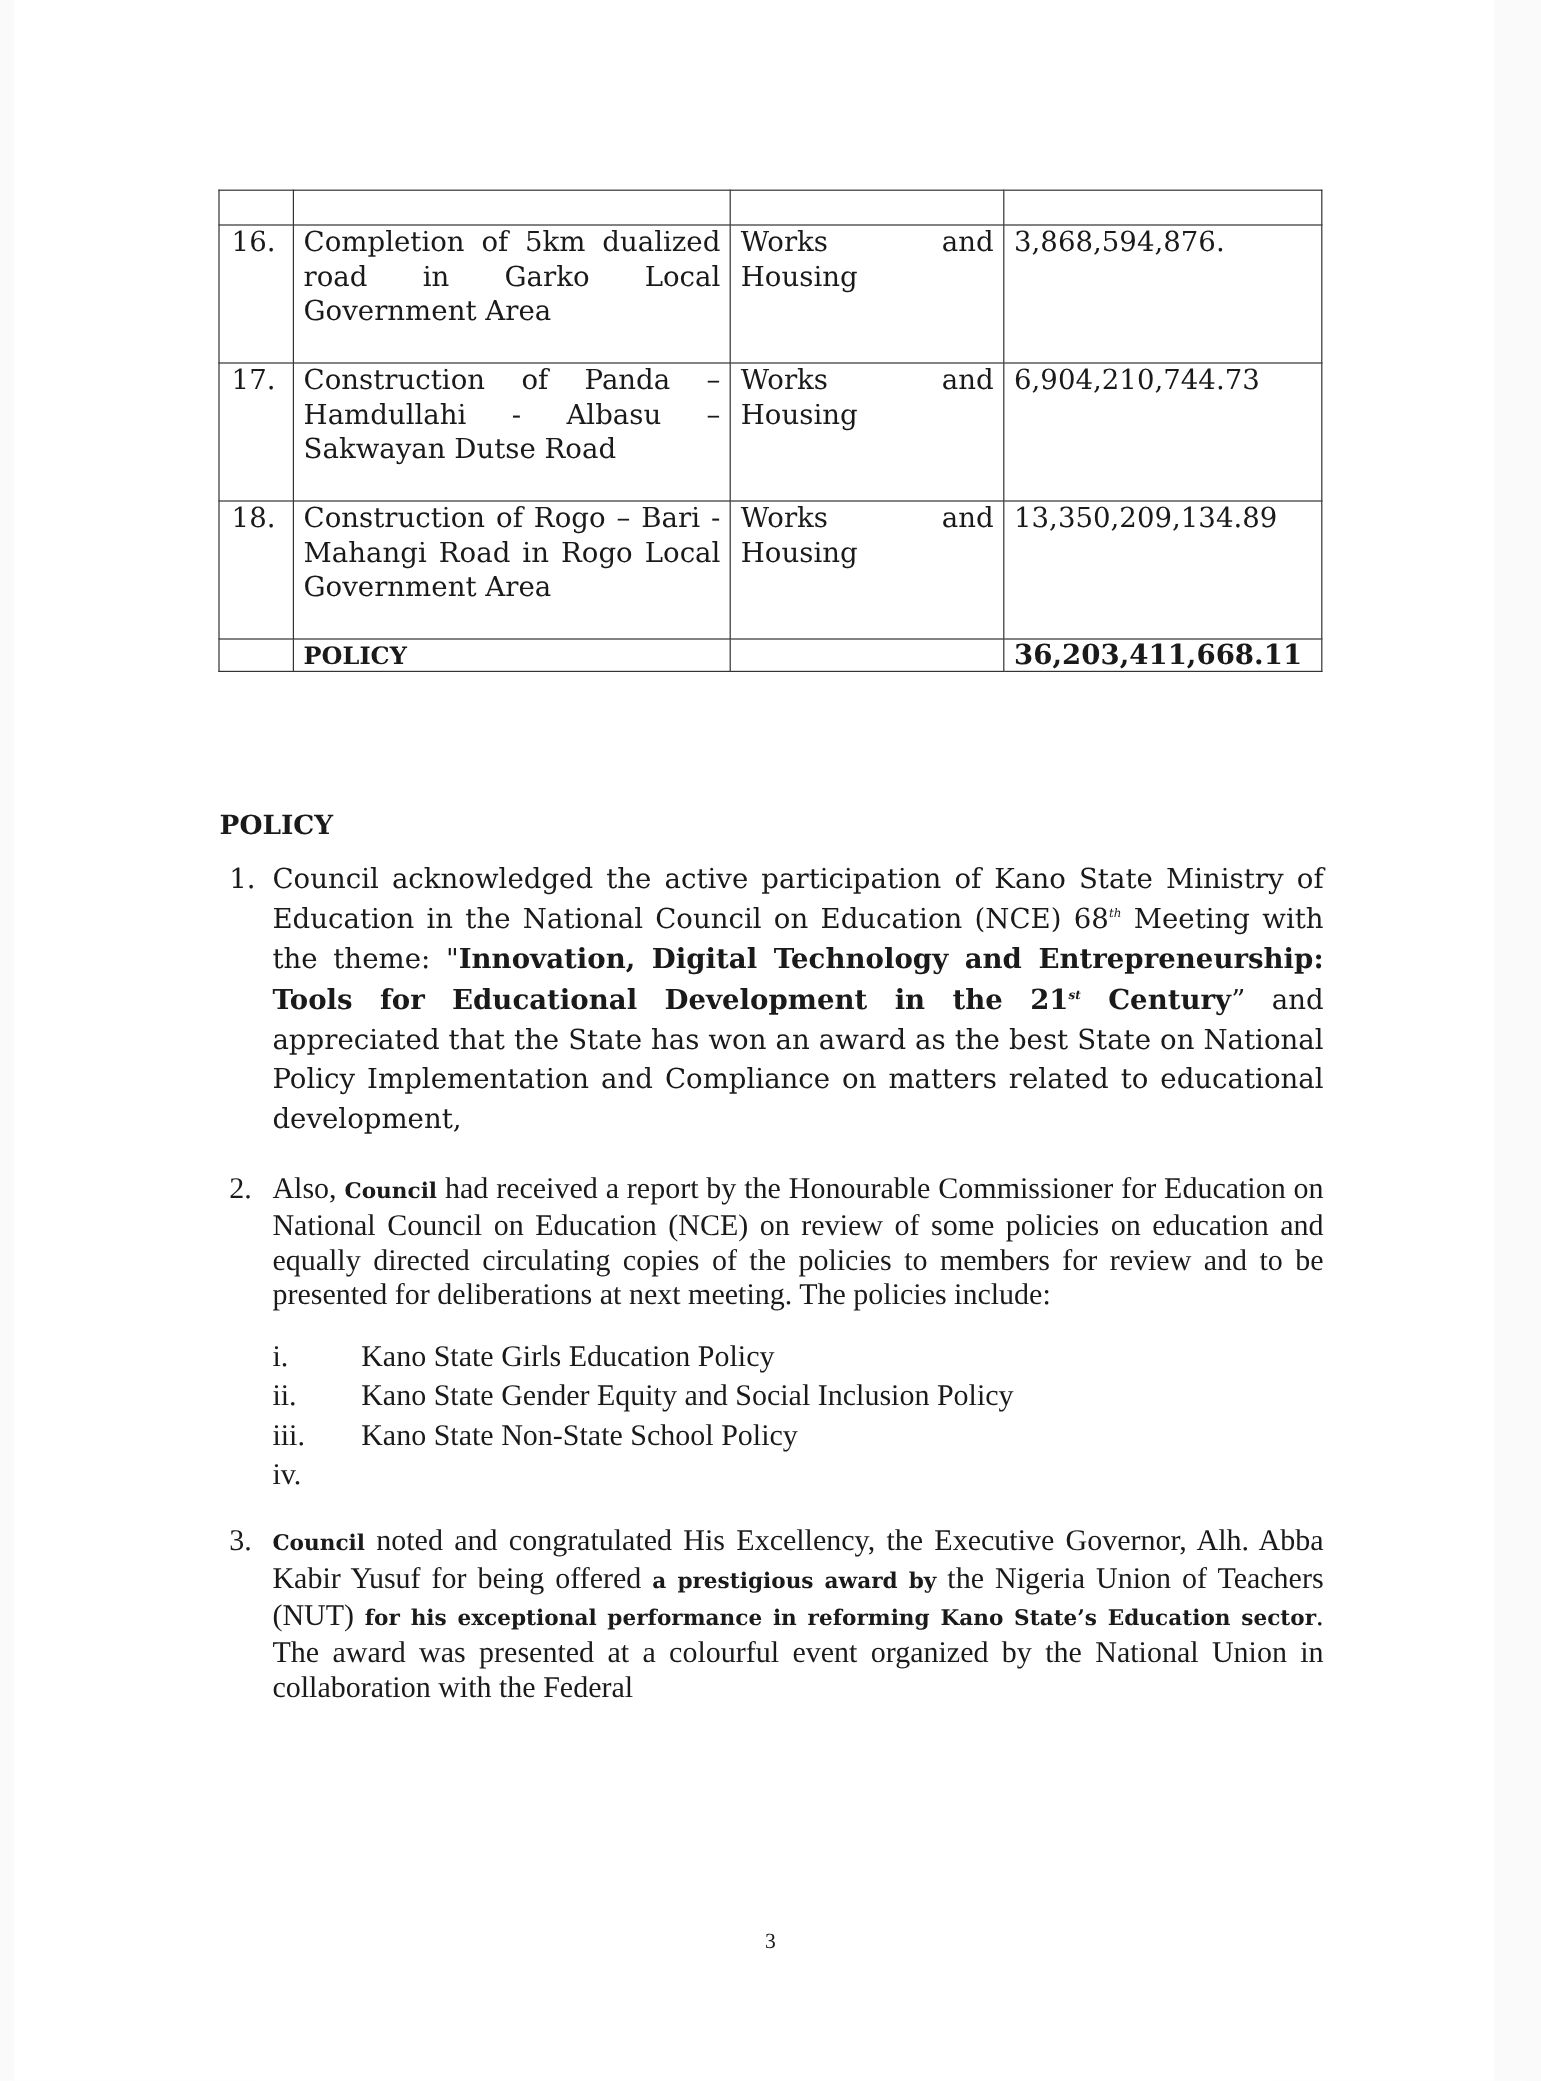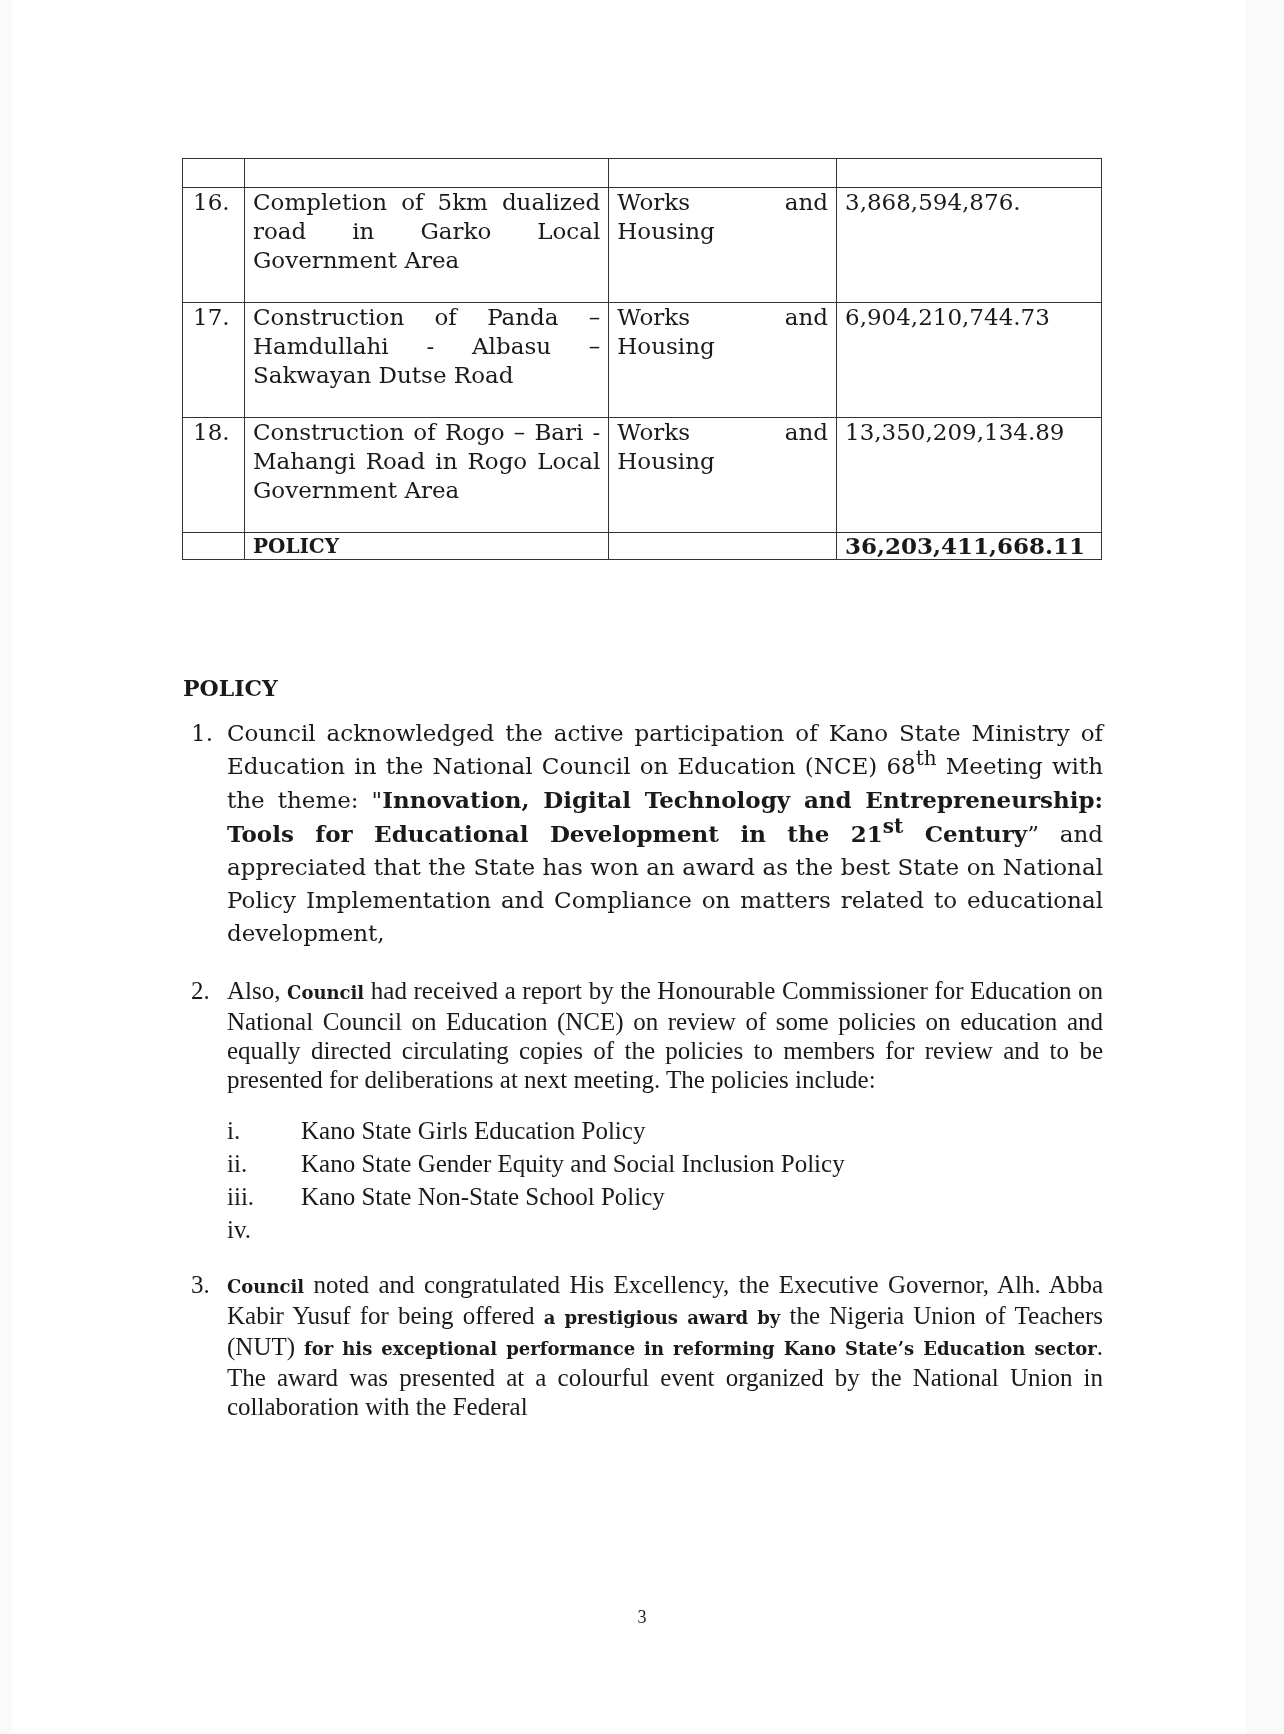--- a/index.html
+++ b/index.html
@@ -68,21 +68,21 @@
     margin-bottom: 26px;
   }
   .item .marker {
     position: absolute;
     left: 8px; top: 0;
   }
   .item.p1 { font-family: "DejaVu Serif", serif; line-height: 33px; }
   .item.p2, .item.p3 { font-family: "Liberation Serif", serif; font-size: 25px; line-height: 29px; }
   .item.p2 .marker, .item.p3 .marker { left: 8px; }
   b.db { font-family: "DejaVu Serif", serif; font-weight: bold; font-size: 18px; }
-  sup { font-size: 20px; line-height: 0; }
+  sup { font-size: 10px; line-height: 0; font-style: italic; }
   .sublist {
     list-style: none;
     padding: 0;
     margin: -6px 0 24px 44px;
     font-family: "Liberation Serif", serif;
     font-size: 25px;
     line-height: 33px;
   }
   .sublist li { display: flex; }
   .sublist .rn { width: 74px; }

